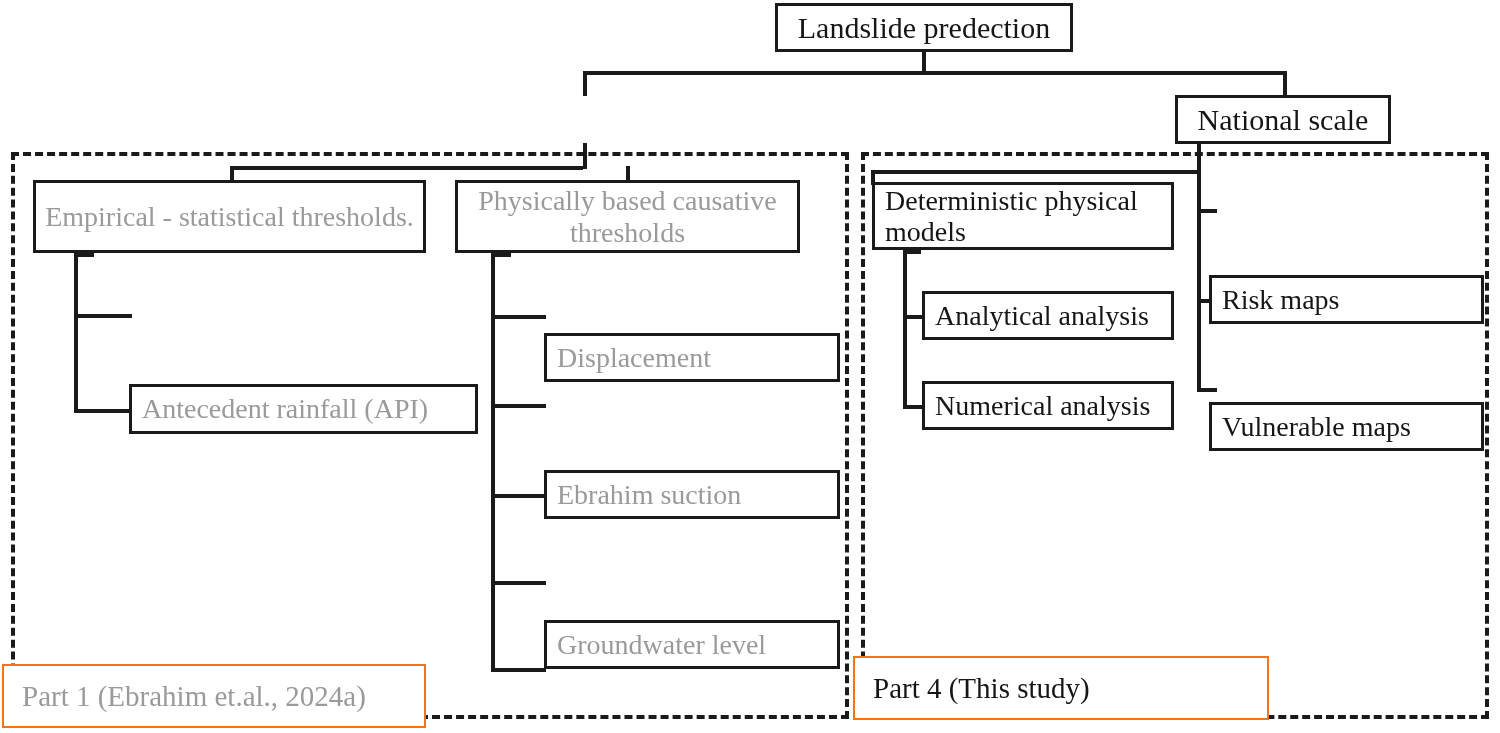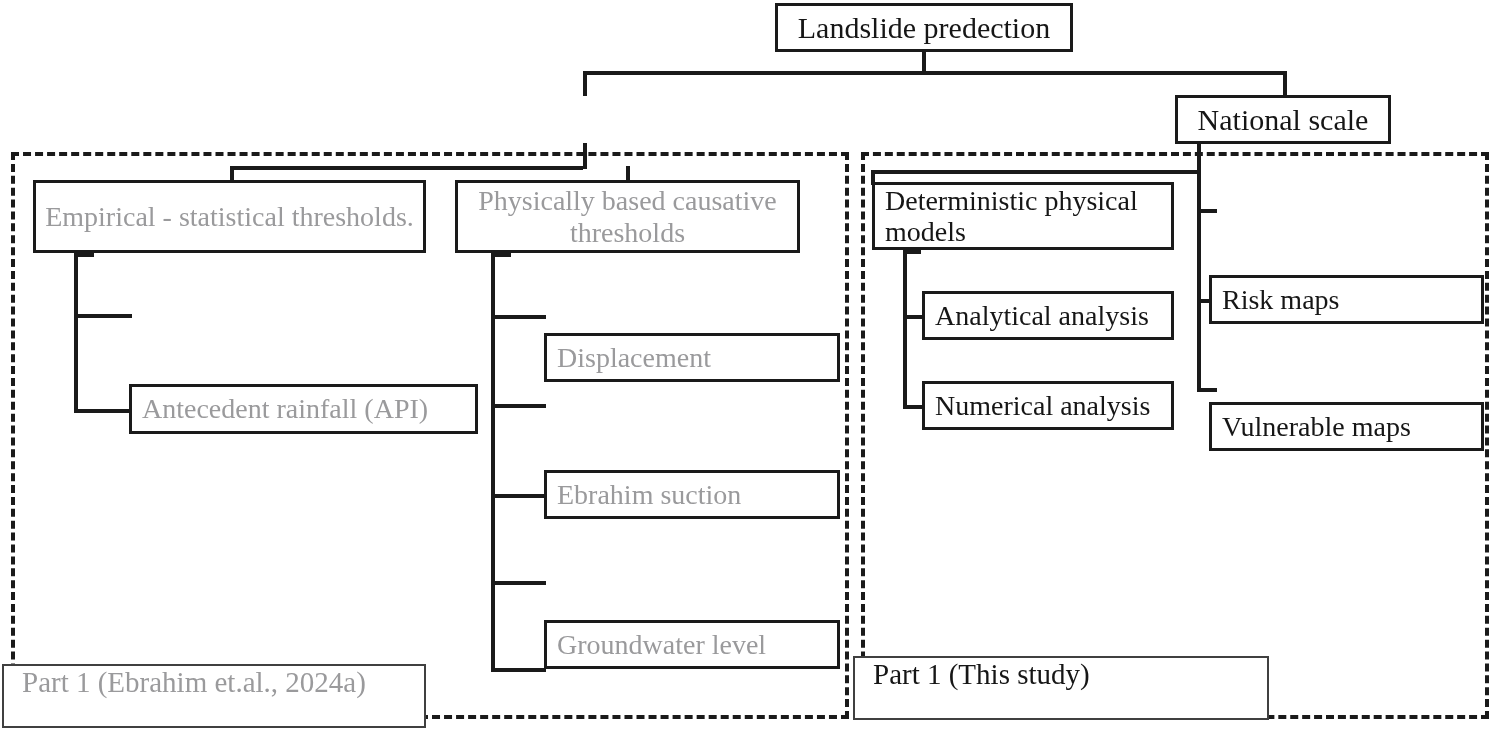--- a/index.html
+++ b/index.html
@@ -31,22 +31,23 @@
   .box .txt { display: block; width: 100%; }
   .box.left .txt { padding-left: 10px; }
   .gray  { color: #9a9a9c; }
   .black { color: #161616; }
 
   
   .partbox {
     position: absolute;
     box-sizing: border-box;
     background: #ffffff;
-    border: 2px solid #404040;
+    border: 2px solid #f97316;
     display: flex;
+    align-items: center;
     z-index: 30;
   }
   .partbox .txt { padding-left: 18px; }
 
   
   .hline {
     position: absolute;
     background: #1a1a1a;
     height: 4px;
     z-index: 3;
@@ -163,16 +164,16 @@
   </div>
   <div class="box left" style="left:1209px; top:364px; width:275px; height:49px; font-size:28px;margin-top:38px;">
     <span class="txt black">Vulnerable maps</span>
   </div>
 
   <div class="partbox" style="left:2px; top:664px; width:424px; height:64px; font-size:29px;">
     <span class="txt gray">Part 1 (Ebrahim et.al., 2024a)</span>
   </div>
 
   <div class="partbox" style="left:853px; top:656px; width:416px; height:64px; font-size:29px;">
-    <span class="txt black">Part 1 (This study)</span>
+    <span class="txt black">Part 4 (This study)</span>
   </div>
 
 </div>
 
 </body></html>

